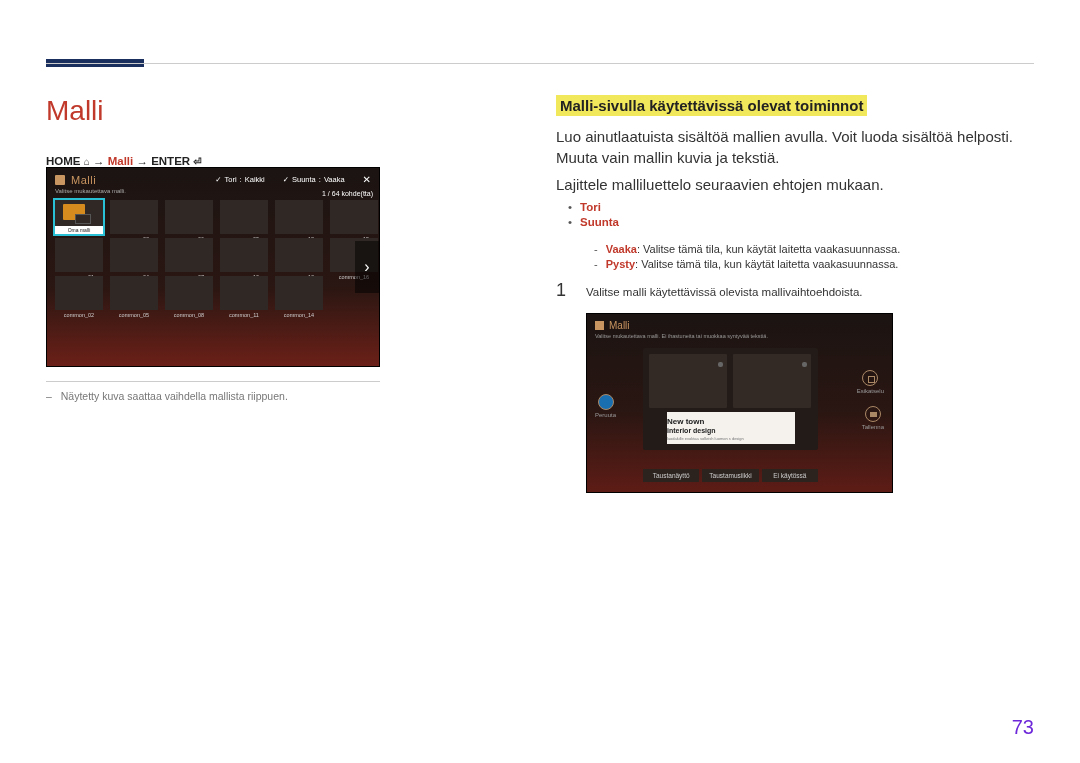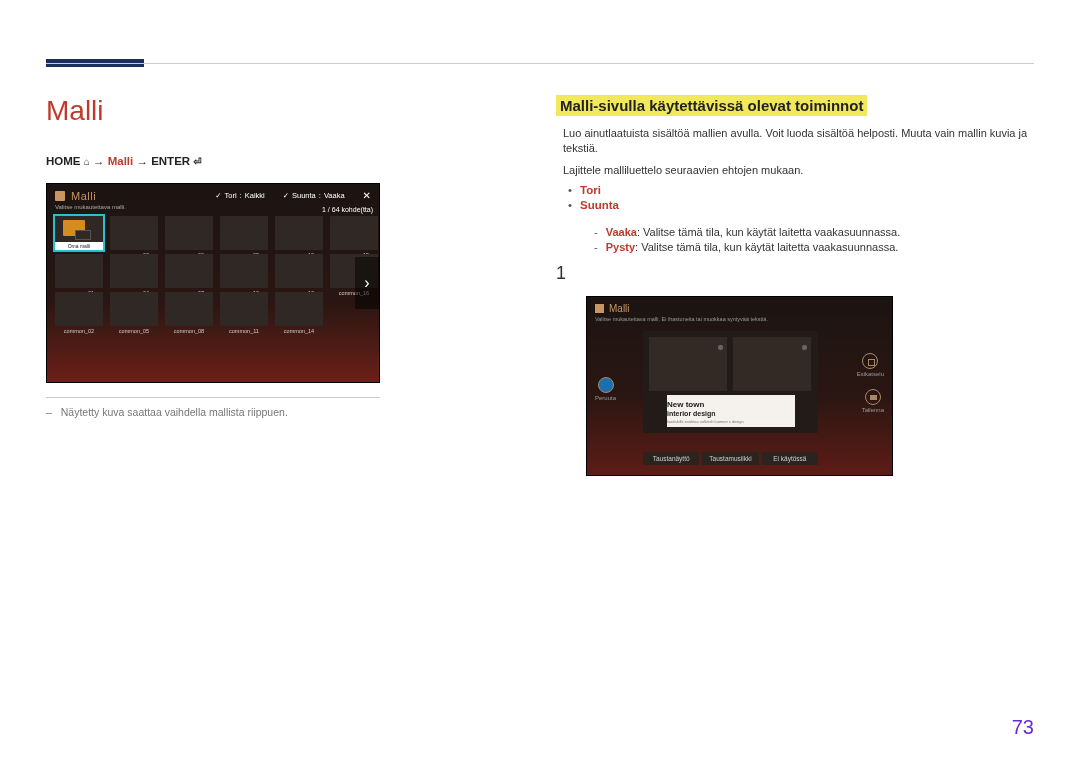--- a/index.html
+++ b/index.html
@@ -36,21 +36,21 @@
   h1.title {
     font-size: 28px;
     font-weight: 400;
     color: #c0392b;
     margin-bottom: 28px;
   }
   .breadcrumb {
     font-size: 11.5px;
     color: #222;
     font-weight: 700;
-    margin-bottom: 16px;
+    margin-bottom: 0;
   }
   .breadcrumb .rc { color: #c0392b; font-weight: 700; }
   .breadcrumb .icon { display:inline-block; font-size:10px; vertical-align:baseline; }
   .screenshot1 {
     width: 334px;
     height: 200px;
     position: relative;
     background: linear-gradient(to bottom, #1b1412 0%, #2a1612 60%, #6b2018 100%);
     border: 1px solid #000;
     overflow: hidden;
@@ -96,21 +96,21 @@
 
   h2.section-title {
     font-size: 15px;
     font-weight: 600;
     background: #f2e85c;
     display: inline-block;
     padding: 2px 4px;
     margin-bottom: 10px;
     color: #222;
   }
-  .body-text { font-size: 11px; color: #333; margin-bottom: 6px; line-height: 1.4; margin-left: 7px; }
+  .body-text { font-size: 15px; color: #333; margin-bottom: 6px; line-height: 1.4; }
   .bullet-list { list-style: none; margin: 4px 0 6px 0; padding-left: 12px; }
   .bullet-list li { font-size: 11.5px; margin-bottom: 3px; }
   .bullet-list li::before { content: "•"; color:#555; margin-right:8px; }
   .bullet-list li .term { color: #c0392b; font-weight: 600; }
   .sub-list { list-style:none; padding-left: 26px; margin-top:15px;}
   .sub-list li { font-size: 11px; margin-bottom: 3px; }
   .sub-list li::before { content:"-"; margin-right:8px; color:#555;}
   .sub-list li .term2 { color:#c0392b; font-weight:600;}
 
   .step-row { display:flex; gap: 16px; margin-top: 10px; align-items:flex-start; }
@@ -282,20 +282,21 @@
       <li><span class="term">Suunta</span>
         <ul class="sub-list">
           <li><span class="term2">Vaaka</span><span>: Valitse tämä tila, kun käytät laitetta vaakasuunnassa.</span></li>
           <li><span class="term2">Pysty</span><span>: Valitse tämä tila, kun käytät laitetta vaakasuunnassa.</span></li>
         </ul>
       </li>
     </ul>
 
     <div class="step-row">
       <div class="step-num">1</div>
+      <div class="step-text">Valitse malli käytettävissä olevista mallivaihtoehdoista.</div>
     </div>
 
     <div class="screenshot2">
       <div class="ss2-hdr">
         <div class="ss2-logo"></div>
         <div class="ss2-title">Malli</div>
       </div>
       <div class="ss2-sub">Valitse mukautettava malli. Ei ihastuneita tai muokkaa syntyvää tekstiä.</div>
       <div class="ss2-preview">
         <div class="pane l">

